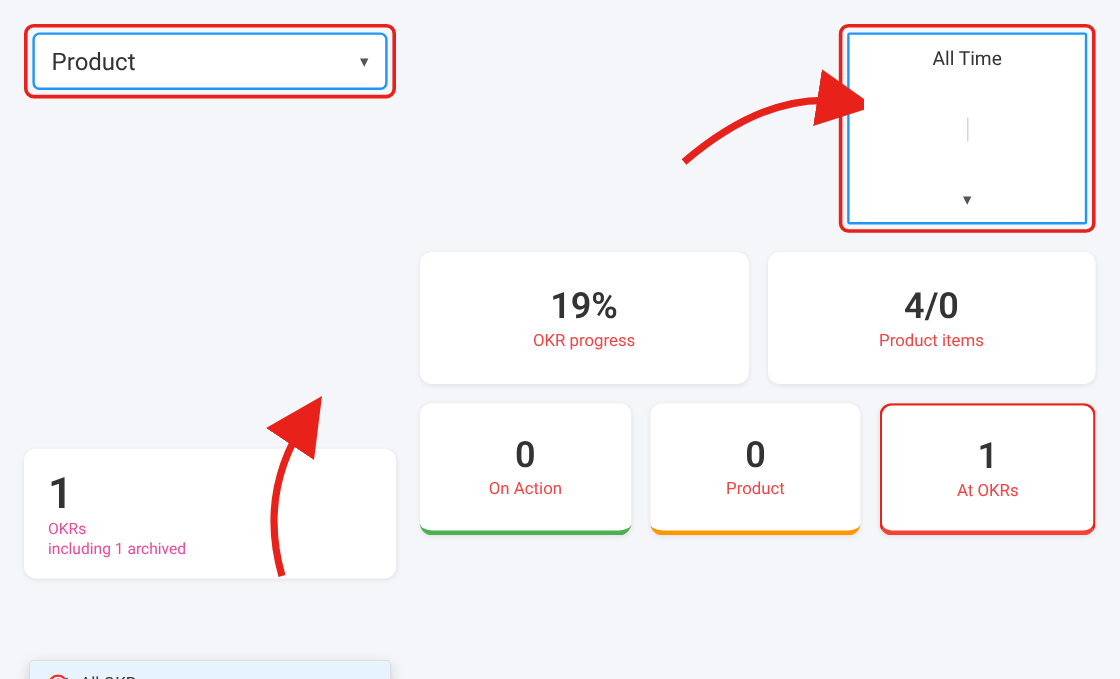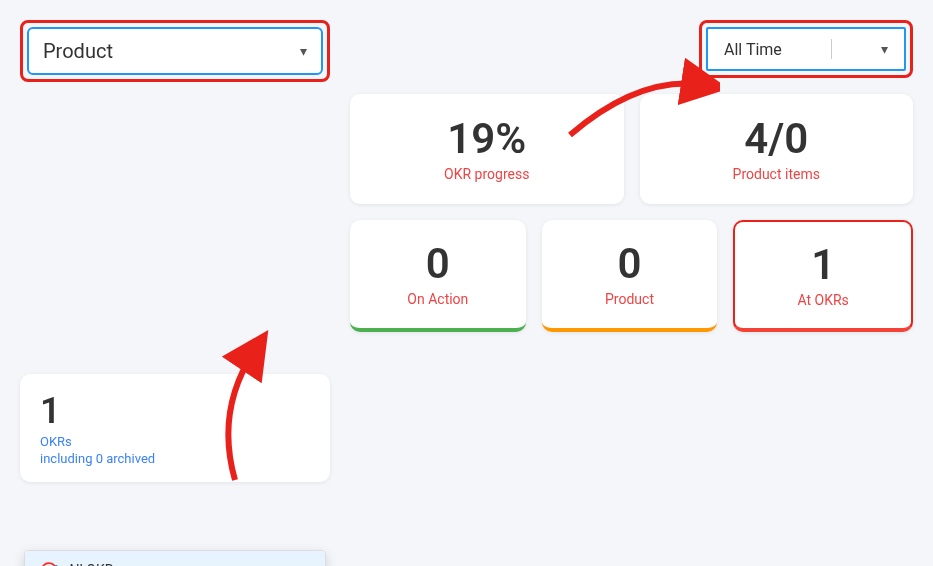--- a/index.html
+++ b/index.html
@@ -87,28 +87,29 @@
 
     .time-red-box {
       border: 3px solid #e8211a;
       border-radius: 8px;
       padding: 4px;
     }
 
     .time-dropdown-select {
       display: flex;
       align-items: center;
-      justify-content: space-between;
+      justify-content: center;
       background: white;
       border: 2px solid #2196F3;
       border-radius: 2px;
       padding: 10px 16px;
       cursor: pointer;
       min-width: 200px;
       gap: 40px;
+      flex-direction: column;
     }
 
     .time-dropdown-label {
       font-size: 16px;
       color: #333;
     }
 
     .time-divider {
       width: 1px;
       height: 20px;
@@ -128,41 +129,41 @@
       flex: 1;
       display: flex;
       flex-direction: column;
       align-items: center;
       justify-content: center;
       min-height: 110px;
       box-shadow: 0 1px 4px rgba(0,0,0,0.08);
     }
 
     .stat-value {
-      font-size: 42px;
+      font-size: 30px;
       font-weight: 600;
       color: #333;
       line-height: 1.1;
     }
 
     .stat-label {
       font-size: 14px;
       color: #ef4444;
       margin-top: 4px;
     }
 
     .info-value {
       font-size: 36px;
       font-weight: 600;
       color: #333;
     }
 
     .info-sub {
       font-size: 13px;
-      color: #3b82f6;
+      color: #ec4899;
       margin-top: 2px;
     }
 
     
     .bottom-stats-row {
       display: flex;
       gap: 16px;
     }
 
     .bottom-stat-card {
@@ -215,21 +216,21 @@
             <span class="item-icon">🎯</span>
             <span class="item-label">All OKRs</span>
           </div>
 
         </div>
       </div>
 
       <div class="left-info-card" style="margin-top: 280px;">
         <div class="info-value">1</div>
         <div class="info-sub">OKRs</div>
-        <div class="info-sub">including 0 archived</div>
+        <div class="info-sub">including 1 archived</div>
       </div>
     </div>
 
     <div style="flex:1; display:flex; flex-direction:column; gap:16px;">
 
       <div style="display:flex; justify-content:flex-end;">
         <div class="time-red-box">
           <div class="time-dropdown-select">
             <span class="time-dropdown-label">All Time</span>
             <span class="time-divider"></span>

